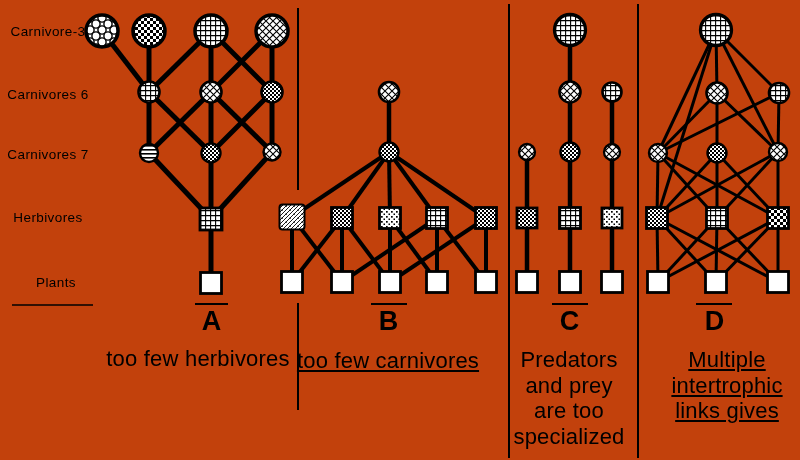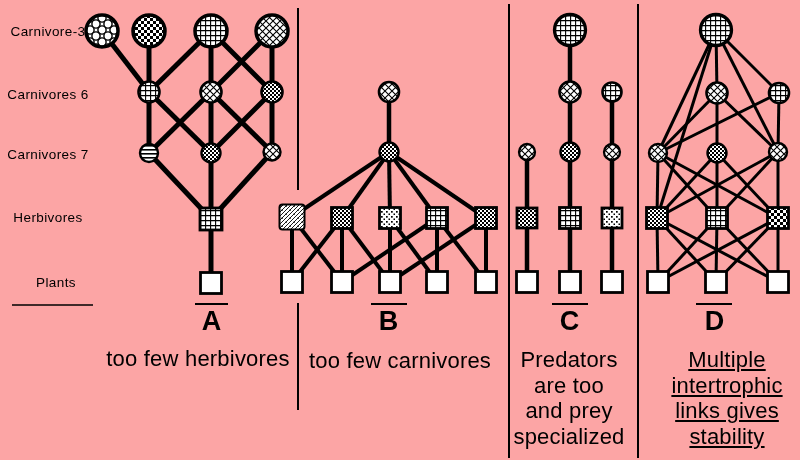--- a/index.html
+++ b/index.html
@@ -1,16 +1,16 @@
 <!DOCTYPE html>
 <html><head>
 <meta charset="utf-8">
 <style>
   html,body{margin:0;padding:0;background:#fff;}
-  .stage{position:relative;width:800px;height:460px;background:#fca5a5;overflow:hidden;
+  .stage{position:relative;width:800px;height:460px;background:#c2410c;overflow:hidden;
          font-family:"Liberation Sans", sans-serif;color:#000;}
   .stage svg{position:absolute;left:0;top:0;}
   .txt{position:absolute;white-space:nowrap;color:#000;}
   .ax{width:96px;left:0;text-align:center;font-size:13.5px;letter-spacing:0.4px;}
   .panel-letter{font-size:27px;font-weight:bold;transform:translateX(-50%);letter-spacing:1px;}
   .caption{font-size:22px;transform:translateX(-50%);text-align:center;letter-spacing:0.2px;}
   .caption.multi{white-space:normal;width:140px;line-height:25.5px;}
 </style>
 </head>
 <body>
@@ -204,28 +204,27 @@
   <div class="txt ax" style="top:147px;">Carnivores 7</div>
   <div class="txt ax" style="top:210px;">Herbivores</div>
   <div class="txt ax" style="top:275px;left:8px;">Plants</div>
 
   <div class="txt panel-letter" style="left:212px;top:306px;">A</div>
   <div class="txt panel-letter" style="left:389px;top:306px;">B</div>
   <div class="txt panel-letter" style="left:570px;top:306px;">C</div>
   <div class="txt panel-letter" style="left:715px;top:306px;">D</div>
 
   <div class="txt caption" style="left:198px;top:346px;">too few herbivores</div>
-  <div class="txt caption" style="left:400px;top:348px;">too few carnivores</div>
+  <div class="txt caption" style="left:388px;top:348px;text-decoration:underline;">too few carnivores</div>
 
   <div class="txt caption multi" style="left:569px;top:347px;">
     <div>Predators</div>
+    <div>and prey</div>
     <div>are too</div>
-    <div>and prey</div>
     <div>specialized</div>
   </div>
   <div class="txt caption multi" style="left:727px;top:347px;text-decoration:underline;">
     <div>Multiple</div>
     <div>intertrophic</div>
     <div>links gives</div>
-    <div>stability</div>
   </div>
 
 </div>
 
 </body></html>

